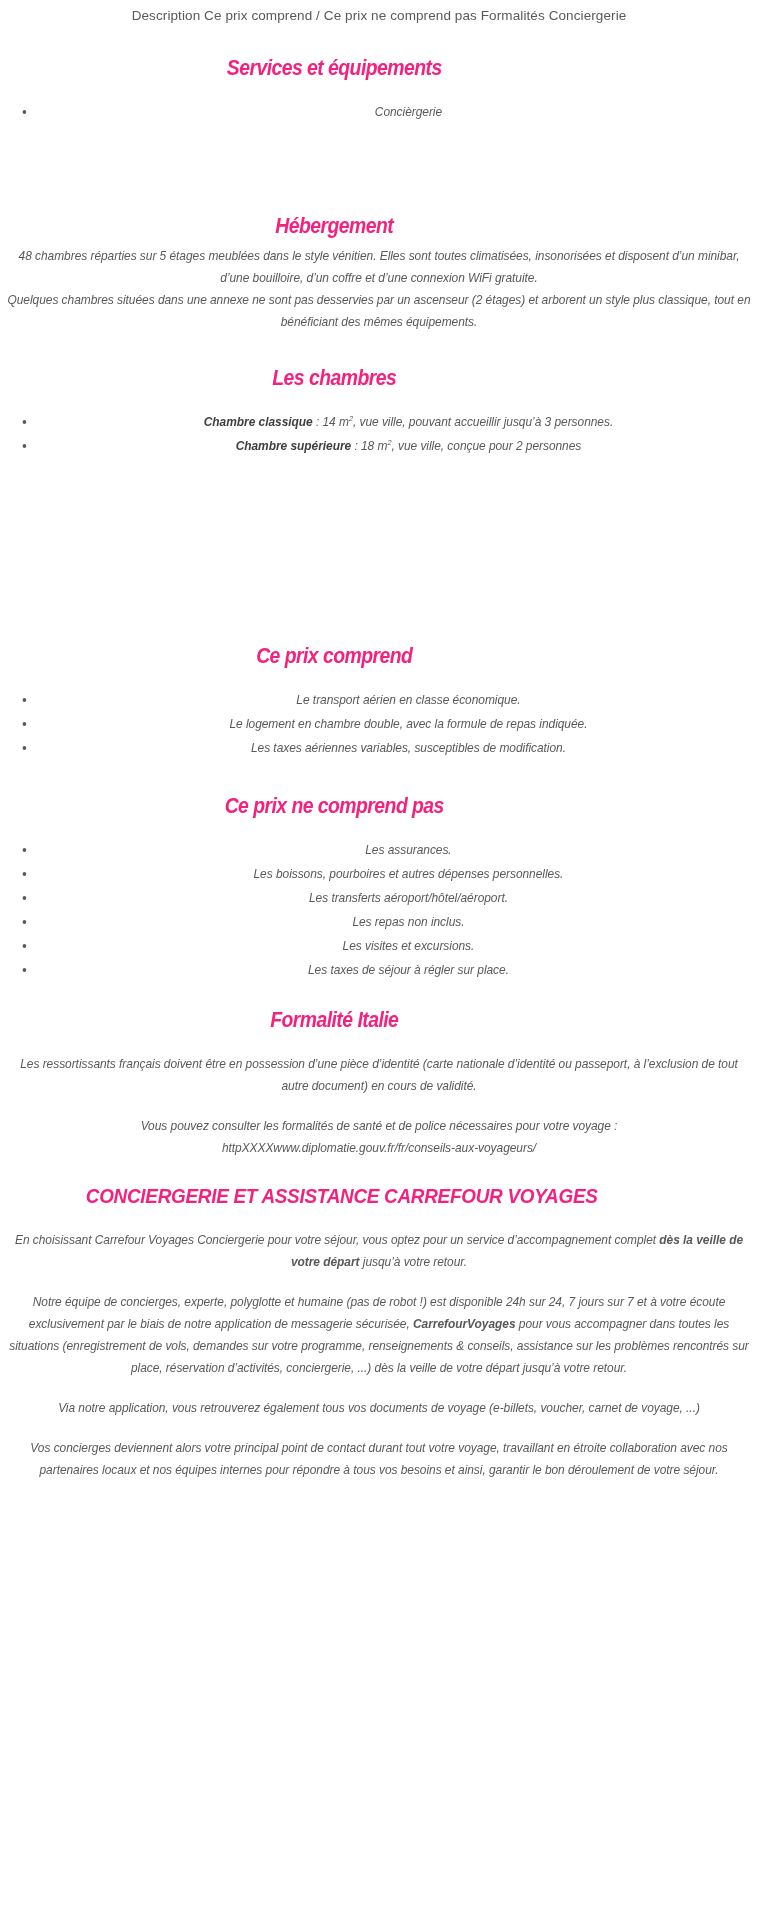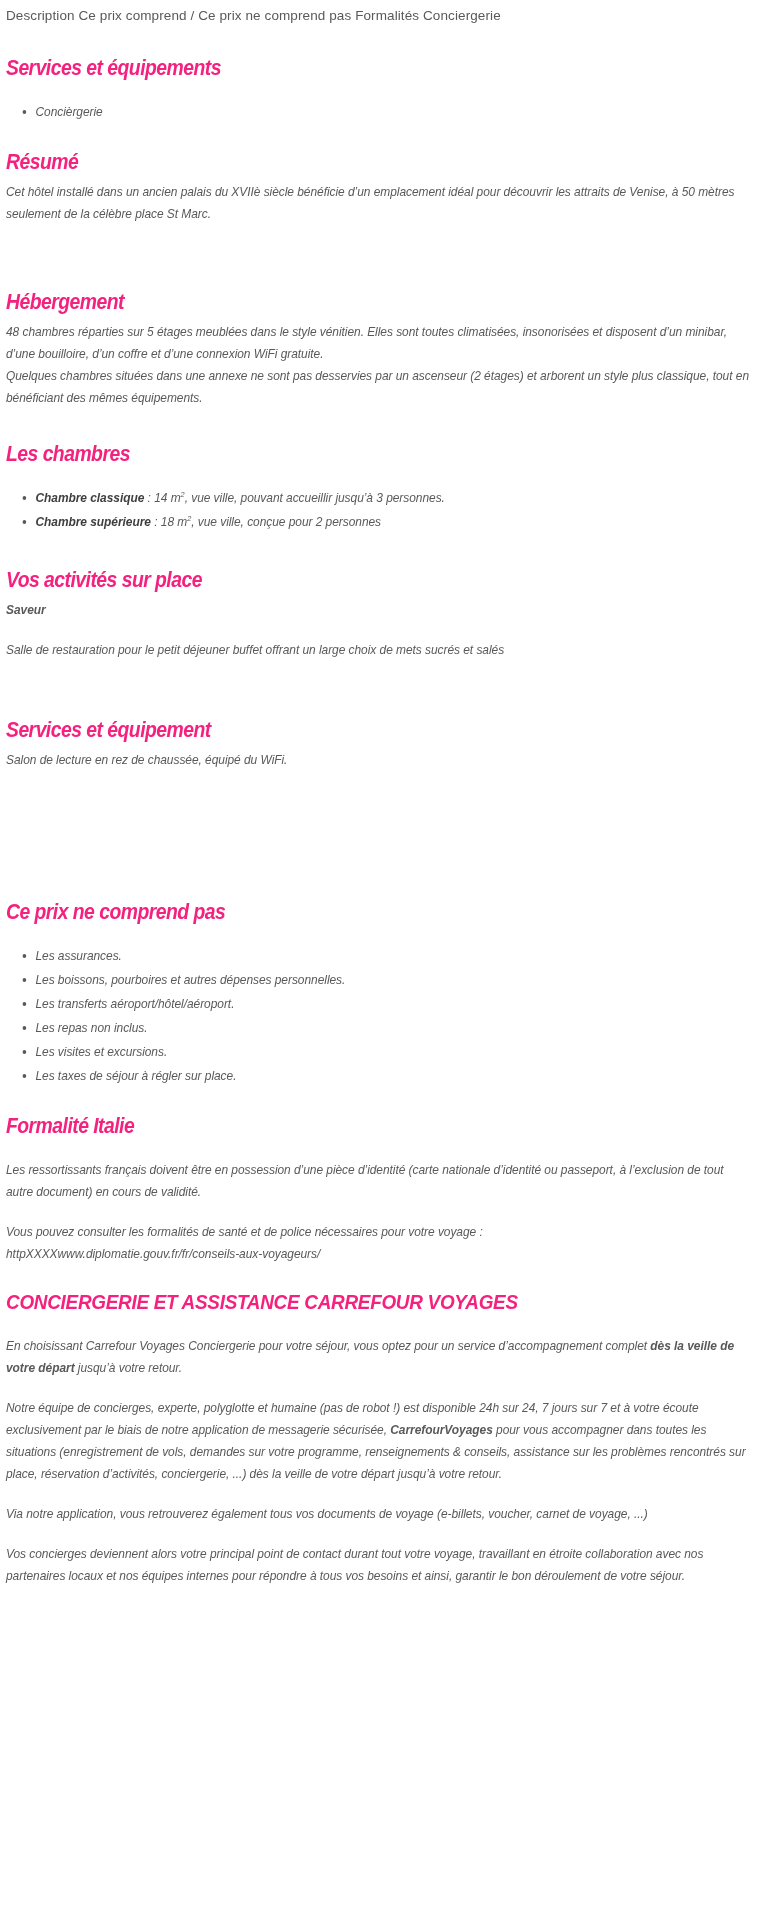--- a/index.html
+++ b/index.html
@@ -12,20 +12,21 @@
     width: 758px;
     font-family: "Liberation Sans", sans-serif;
     color: #4a4a4a;
     -webkit-font-smoothing: antialiased;
   }
   .page {
     width: 758px;
     box-sizing: border-box;
     padding: 5px 6px 18px 6px;
     background: #ffffff;
+    text-align: center;
   }
 
   
   .crumb {
     font-family: "Liberation Sans", sans-serif;
     font-style: normal;
     font-size: 13.5px;
     line-height: 18px;
     color: #58595b;
     letter-spacing: 0.1px;
@@ -121,24 +122,20 @@
   <div class="sect">
     <h2 class="sec">Services et équipements</h2>
     <div class="gap-s"></div>
     <ul class="bul">
       <li>Concièrgerie</li>
     </ul>
   </div>
 
   <div class="gap-m"></div>
 
-  <div class="sect">
-    <h2 class="sec">Résumé</h2>
-    <p class="body">Cet hôtel installé dans un ancien palais du XVIIè siècle bénéficie d’un emplacement idéal pour découvrir les attraits de Venise, à 50 mètres seulement de la célèbre place St Marc.</p>
-  </div>
 
   <div class="gap-l"></div>
 
 
   <div class="gap-l"></div>
 
   <div class="sect">
     <h2 class="sec">Hébergement</h2>
     <p class="body">48 chambres réparties sur 5 étages meublées dans le style vénitien. Elles sont toutes climatisées, insonorisées et disposent d’un minibar, d’une bouilloire, d’un coffre et d’une connexion WiFi gratuite.</p>
     <p class="body">Quelques chambres situées dans une annexe ne sont pas desservies par un ascenseur (2 étages) et arborent un style plus classique, tout en bénéficiant des mêmes équipements.</p>
@@ -150,42 +147,41 @@
     <h2 class="sec">Les chambres</h2>
     <div class="gap-s"></div>
     <ul class="bul">
       <li><b>Chambre classique</b><span> : 14 m<sup>2</sup>, vue ville, pouvant accueillir jusqu’à 3 personnes.</span></li>
       <li><b>Chambre supérieure</b><span> : 18 m<sup>2</sup>, vue ville, conçue pour 2 personnes</span></li>
     </ul>
   </div>
 
   <div class="gap-l"></div>
 
-  <div class="sect">
-    <h2 class="sec">Vos activités sur place</h2>
-    <div class="lead">Saveur</div>
-    <div class="gap-p"></div>
-    <p class="body">Salle de restauration pour le petit déjeuner buffet offrant un large choix de mets sucrés et salés</p>
-  </div>
 
   <div class="gap-xl"></div>
 
-  <div class="sect">
-    <h2 class="sec">Services et équipement</h2>
-    <p class="body">Salon de lecture en rez de chaussée, équipé du WiFi.</p>
-  </div>
-
-  <div class="gap-l"></div>
-
-
-  <div class="gap-l"></div>
-
-
-  <div class="gap-l"></div>
-
+
+  <div class="gap-l"></div>
+
+
+  <div class="gap-l"></div>
+
+
+  <div class="gap-l"></div>
+
+  <div class="sect">
+    <h2 class="sec">Ce prix comprend</h2>
+    <div class="gap-s"></div>
+    <ul class="bul">
+      <li>Le transport aérien en classe économique.</li>
+      <li>Le logement en chambre double, avec la formule de repas indiquée.</li>
+      <li>Les taxes aériennes variables, susceptibles de modification.</li>
+    </ul>
+  </div>
 
   <div class="gap-l"></div>
 
   <div class="sect">
     <h2 class="sec">Ce prix ne comprend pas</h2>
     <div class="gap-s"></div>
     <ul class="bul">
       <li>Les assurances.</li>
       <li>Les boissons, pourboires et autres dépenses personnelles.</li>
       <li>Les transferts aéroport/hôtel/aéroport.</li>

